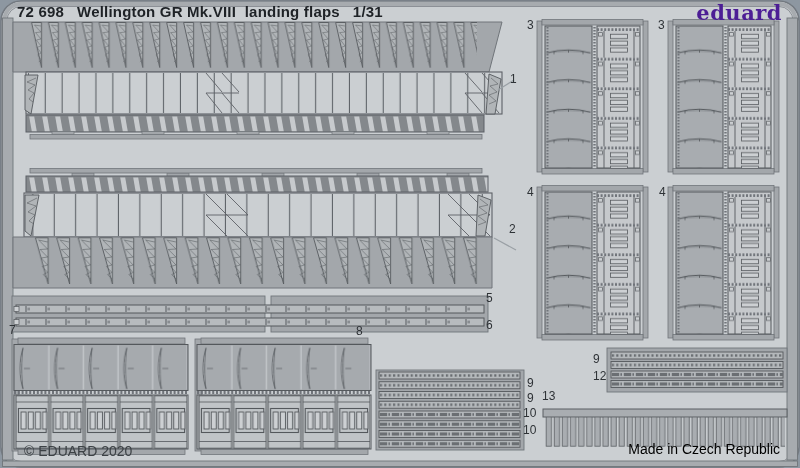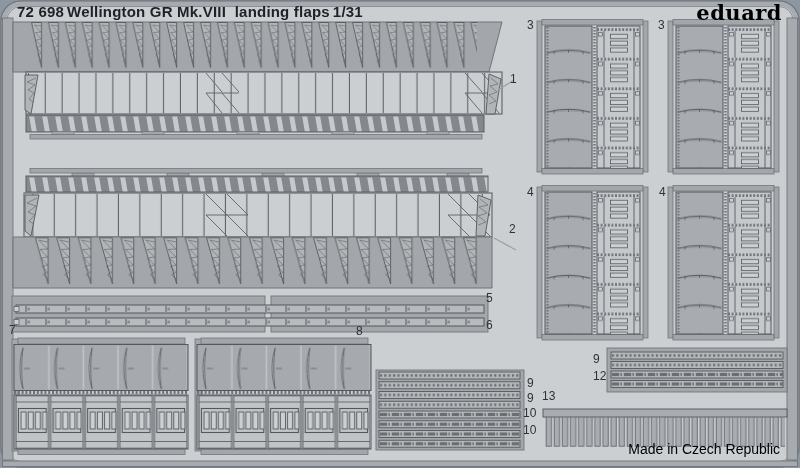--- a/index.html
+++ b/index.html
@@ -1,22 +1,22 @@
 <!DOCTYPE html>
 <html><head>
 <meta charset="utf-8">
 <style>
   html,body{margin:0;padding:0;background:#8d97a1;}
   .stage{position:relative;width:800px;height:468px;overflow:hidden;
          font-family:"Liberation Sans",sans-serif;background:#8d97a1;}
   .stage svg{position:absolute;left:0;top:0;}
-  .hdr{position:absolute;left:17px;top:3px;display:flex;gap:3px;
+  .hdr{position:absolute;left:17px;top:3px;display:flex;gap:13px;
        font-weight:bold;font-size:15px;color:#1e2226;white-space:pre;letter-spacing:.2px;text-align:right;}
   .brand{position:absolute;right:18px;top:0px;font-family:"DejaVu Serif",serif;
-         font-weight:bold;font-size:21px;color:#000000;letter-spacing:.5px;}
+         font-weight:bold;font-size:21px;color:#4c1d95;letter-spacing:.5px;}
   .foot-l{position:absolute;left:24px;top:443px;font-size:14px;color:#3c4145;}
   .foot-r{position:absolute;right:20px;top:441px;font-size:14px;color:#000000;}
   .plabel{position:absolute;font-size:12px;line-height:1;color:#2e3236;}
 </style>
 </head>
 <body>
 
 <div class="stage">
 
 <svg width="800" height="468" viewBox="0 0 800 468">
@@ -328,20 +328,21 @@
         </g>
   </g>
 </svg>
 
 <div class="hdr">
   <span>72 698</span>
   <span>Wellington GR Mk.VIII  landing flaps</span>
   <span>1/31</span>
 </div>
 <div class="brand">eduard</div>
+<div class="foot-l">© EDUARD 2020</div>
 <div class="foot-r">Made in Czech Republic</div>
 
 <div class="plabel" style="left:510px;top:73px">1</div>
 <div class="plabel" style="left:509px;top:223px">2</div>
 <div class="plabel" style="left:527px;top:19px">3</div>
 <div class="plabel" style="left:658px;top:19px">3</div>
 <div class="plabel" style="left:527px;top:186px">4</div>
 <div class="plabel" style="left:659px;top:186px">4</div>
 <div class="plabel" style="left:486px;top:292px">5</div>
 <div class="plabel" style="left:486px;top:319px">6</div>

